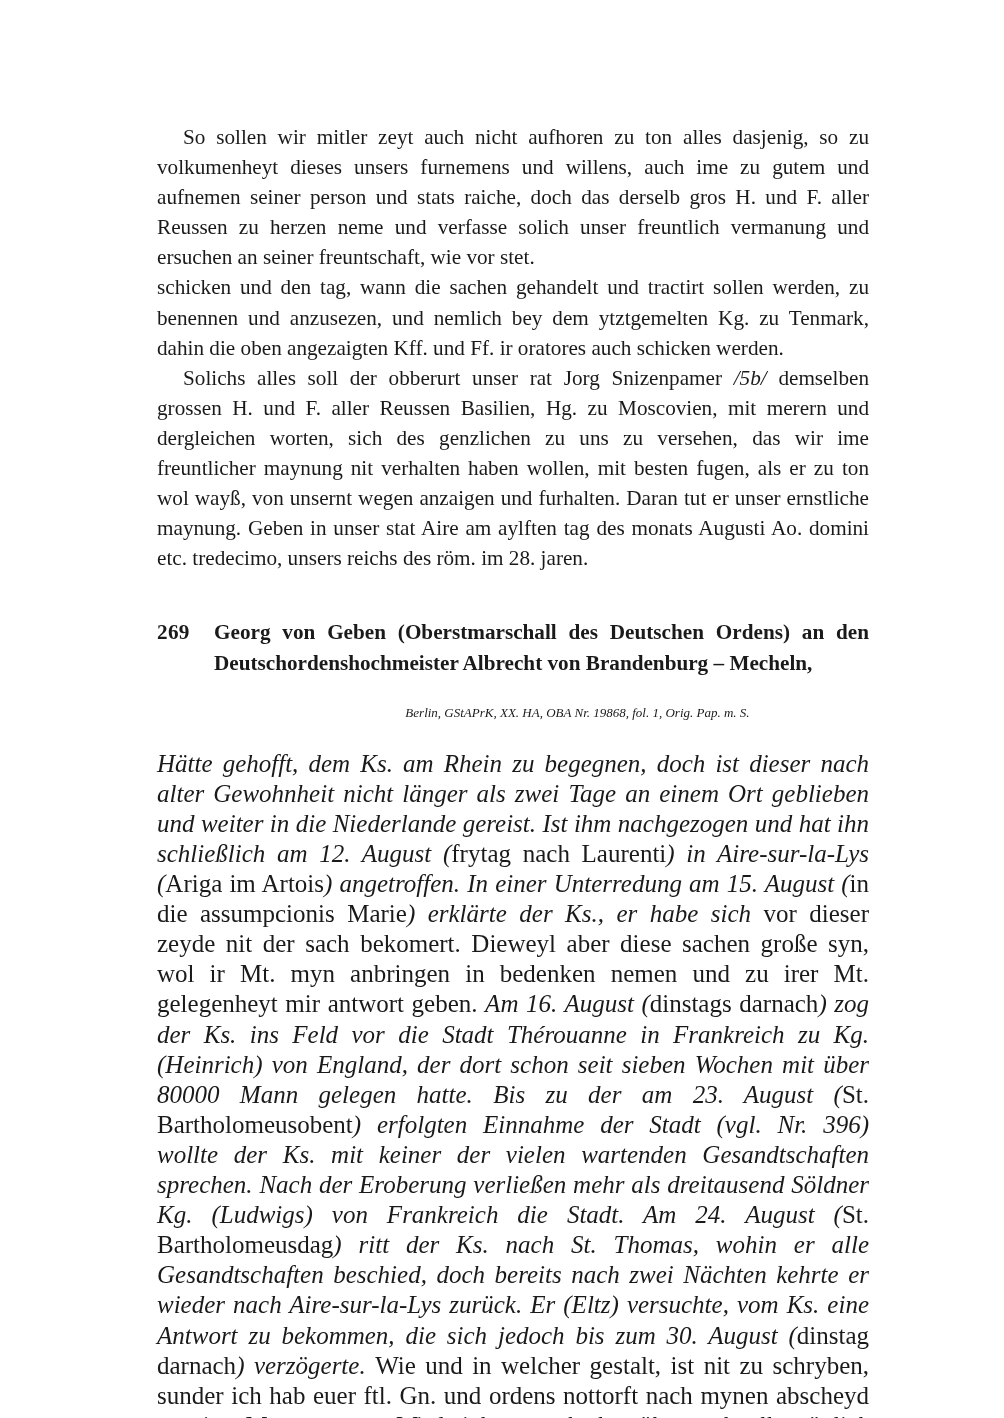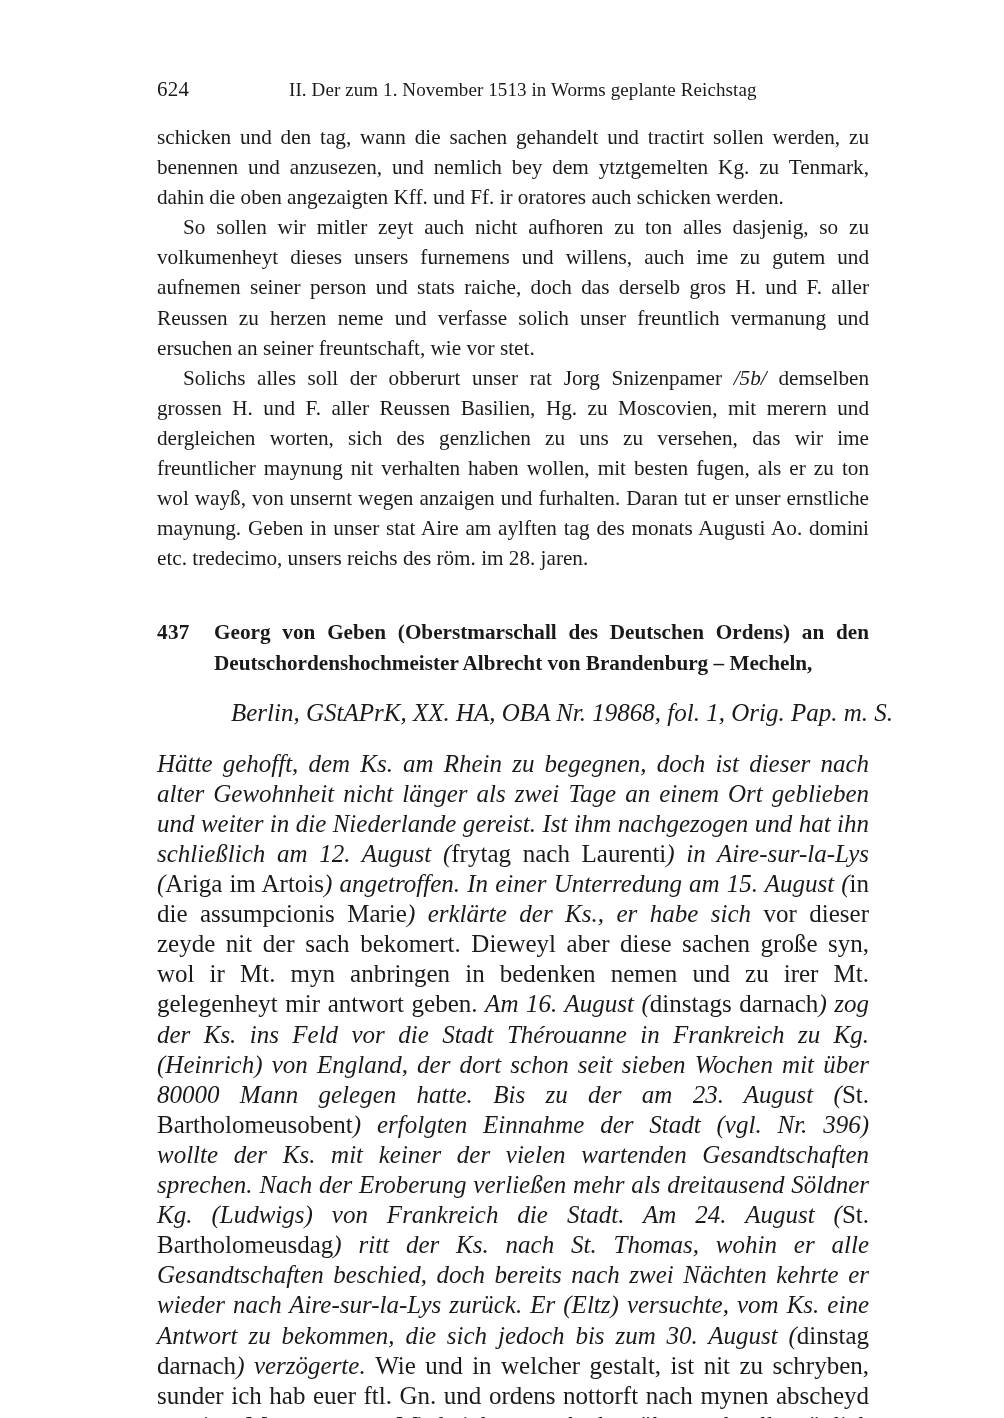--- a/index.html
+++ b/index.html
@@ -91,24 +91,24 @@
     display: block;
     text-align: justify;
   }
   .doc-heading .htext .lastline {
     display: block;
     text-align: left;
   }
   
   .source-note {
     margin-top: 22px;
-    margin-left: 74px;
+    margin-left: 98px;
     width: 645px;
     font-style: italic;
-    font-size: 25px;
+    font-size: 13px;
     line-height: 26.5px;
     text-align: center;
   }
   .source-note .line { display: block; white-space: nowrap; }
   .smallcaps {
     font-style: normal;
     font-variant: small-caps;
     letter-spacing: 0.2px;
   }
   
@@ -121,35 +121,31 @@
   }
   .regest .rom {
     font-style: normal;
   }
 </style>
 </head>
 <body>
 
 <div class="page">
 
-  <div class="runhead">
-    <span class="folio">624</span>
-    <span class="title">II. Der zum 1. November 1513 in Worms geplante Reichstag</span>
-  </div>
 
   <div class="content">
 
+    <p class="body-para indented">So sollen wir mitler zeyt auch nicht aufhoren zu ton alles dasjenig, so zu volkumenheyt dieses unsers furnemens und willens, auch ime zu gutem und aufnemen seiner person und stats raiche, doch das derselb gros H. und F. aller Reussen zu herzen neme und verfasse solich unser freuntlich vermanung und ersuchen an seiner freuntschaft, wie vor stet.</p>
+
     <p class="body-para">schicken und den tag, wann die sachen gehandelt und tractirt sollen werden, zu benennen und anzusezen, und nemlich bey dem ytztgemelten Kg. zu Tenmark, dahin die oben angezaigten Kff. und Ff. ir oratores auch schicken werden.</p>
-
-    <p class="body-para indented">So sollen wir mitler zeyt auch nicht aufhoren zu ton alles dasjenig, so zu volkumenheyt dieses unsers furnemens und willens, auch ime zu gutem und aufnemen seiner person und stats raiche, doch das derselb gros H. und F. aller Reussen zu herzen neme und verfasse solich unser freuntlich vermanung und ersuchen an seiner freuntschaft, wie vor stet.</p>
 
     <p class="body-para indented"><span>Solichs alles soll der obberurt unser rat Jorg Snizenpamer </span><em>/5b/</em><span> demselben grossen H. und F. aller Reussen Basilien, Hg. zu Moscovien, mit merern und dergleichen worten, sich des genzlichen zu uns zu versehen, das wir ime freuntlicher maynung nit verhalten haben wollen, mit besten fugen, als er zu ton wol wayß, von unsernt wegen anzaigen und furhalten. Daran tut er unser ernstliche maynung. Geben in unser stat Aire am aylften tag des monats Augusti Ao. domini etc. tredecimo, unsers reichs des röm. im 28. jaren.</span></p>
 
     <div class="doc-heading">
-      <span class="num">437</span>
+      <span class="num">269</span>
       <span class="htext"><span>Georg von Geben (Oberstmarschall des Deutschen Ordens) an den Deutschordenshochmeister Albrecht von Brandenburg – Mecheln,</span> </span>
     </div>
 
     <div class="source-note">
       <span class="line">Berlin, GStAPrK, XX. HA, OBA Nr. 19868, fol. 1, Orig. Pap. m. S.</span>
     </div>
 
     <p class="regest" id="regest"><span class="">Hätte gehofft, dem Ks. am Rhein zu begegnen, doch ist dieser nach alter Gewohnheit nicht länger als zwei Tage an einem Ort geblieben und weiter in die Niederlande gereist. Ist ihm nachgezogen und hat ihn schließlich am 12. August (</span><span class="rom">frytag nach Laurenti</span><span class="">) in Aire-sur-la-Lys (</span><span class="rom">Ariga im Artois</span><span class="">) angetroffen. In einer Unterredung am 15. August (</span><span class="rom">in die assumpcionis Marie</span><span class="">) erklärte der Ks., er habe sich </span><span class="rom">vor dieser zeyde nit der sach bekomert. Dieweyl aber diese sachen große syn, wol ir Mt. myn anbringen in bedenken nemen und zu irer Mt. gelegenheyt mir antwort geben. </span><span class="">Am 16. August (</span><span class="rom">dinstags darnach</span><span class="">) zog der Ks. ins Feld vor die Stadt Thérouanne in Frankreich zu Kg. (Heinrich) von England, der dort schon seit sieben Wochen mit über 80000 Mann gelegen hatte. Bis zu der am 23. August (</span><span class="rom">St. Bartholomeusobent</span><span class="">) erfolgten Einnahme der Stadt (vgl. Nr. 396) wollte der Ks. mit keiner der vielen wartenden Gesandtschaften sprechen. Nach der Eroberung verließen mehr als dreitausend Söldner Kg. (Ludwigs) von Frankreich die Stadt. Am 24. August (</span><span class="rom">St. Bartholomeusdag</span><span class="">) ritt der Ks. nach St. Thomas, wohin er alle Gesandtschaften beschied, doch bereits nach zwei Nächten kehrte er wieder nach Aire-sur-la-Lys zurück. Er (Eltz) versuchte, vom Ks. eine Antwort zu bekommen, die sich jedoch bis zum 30. August (</span><span class="rom">dinstag darnach</span><span class="">) verzögerte. </span><span class="rom">Wie und in welcher gestalt, ist nit zu schryben, sunder ich hab euer ftl. Gn. und ordens nottorft nach mynen abscheyd von irer Mt. genomen. </span><span class="">Wird sich nunmehr bemühen, schnellstmöglich zum Hochmeister zu kommen.</span></p>
 
   </div>

